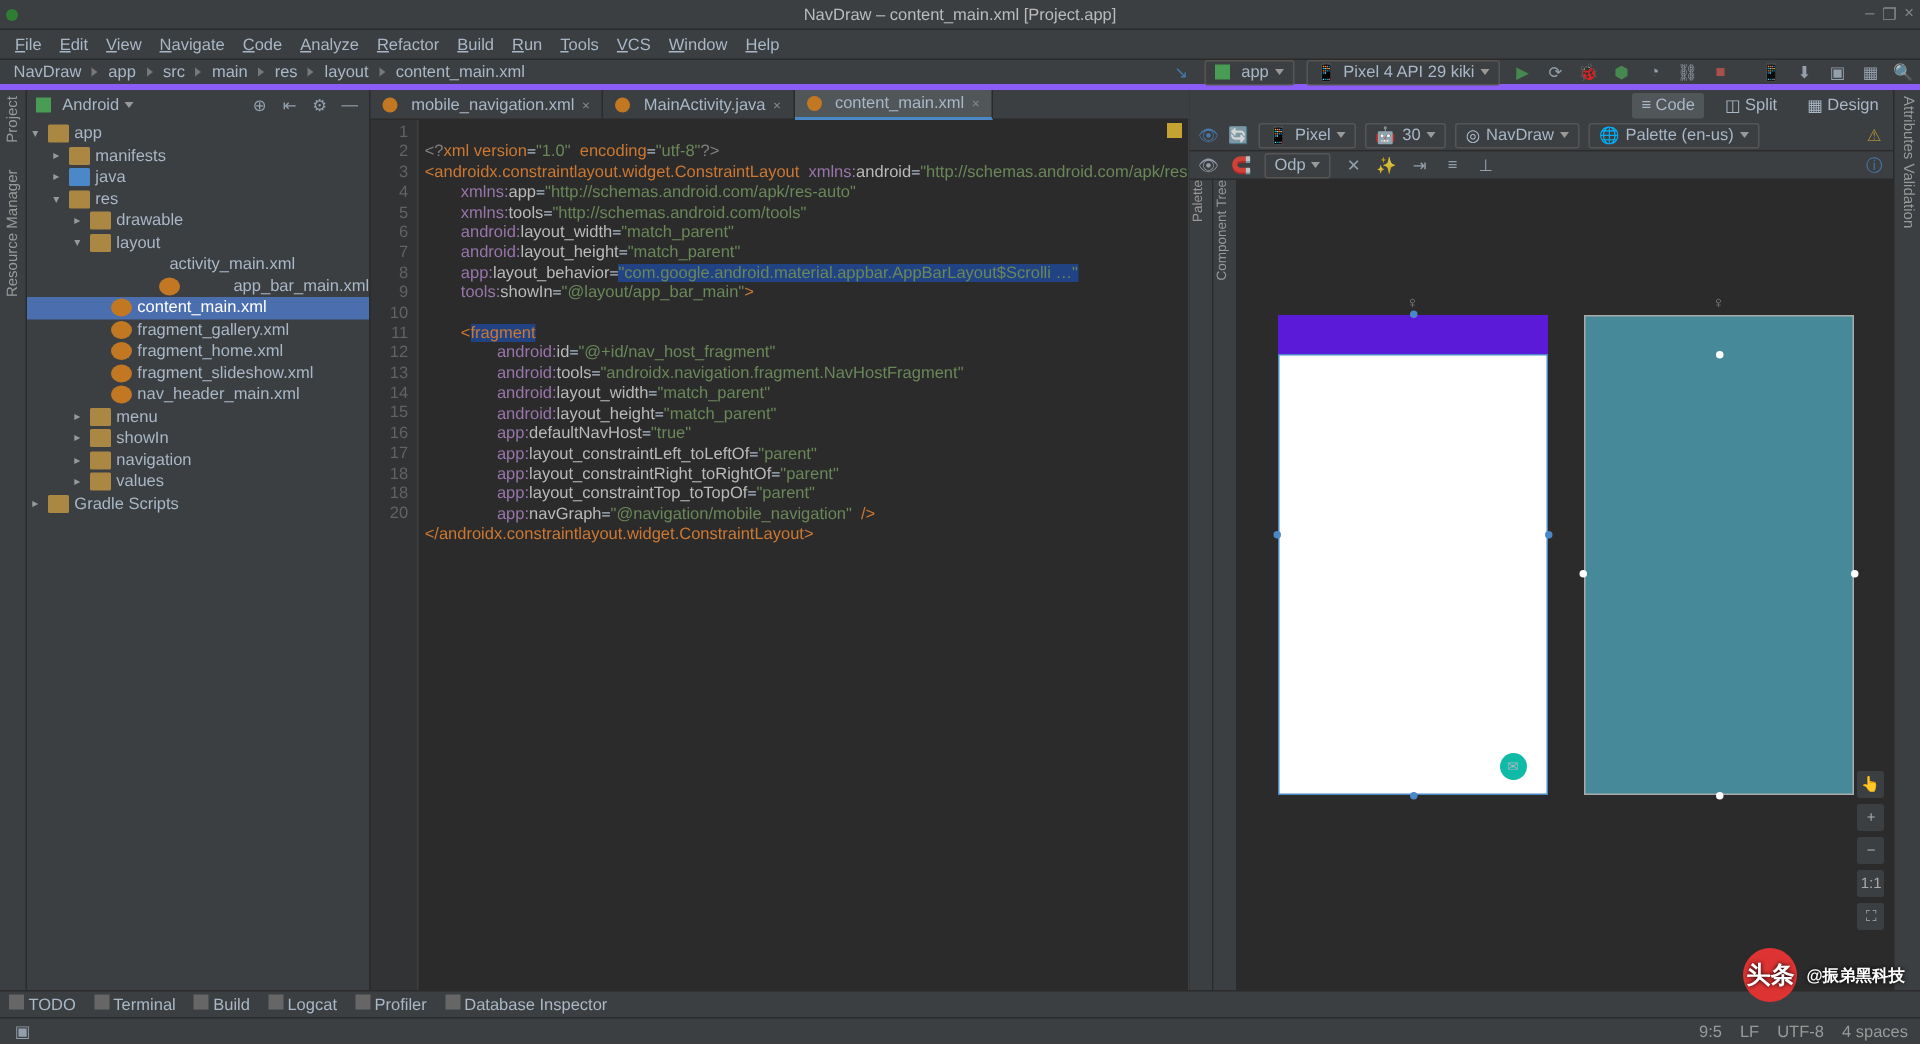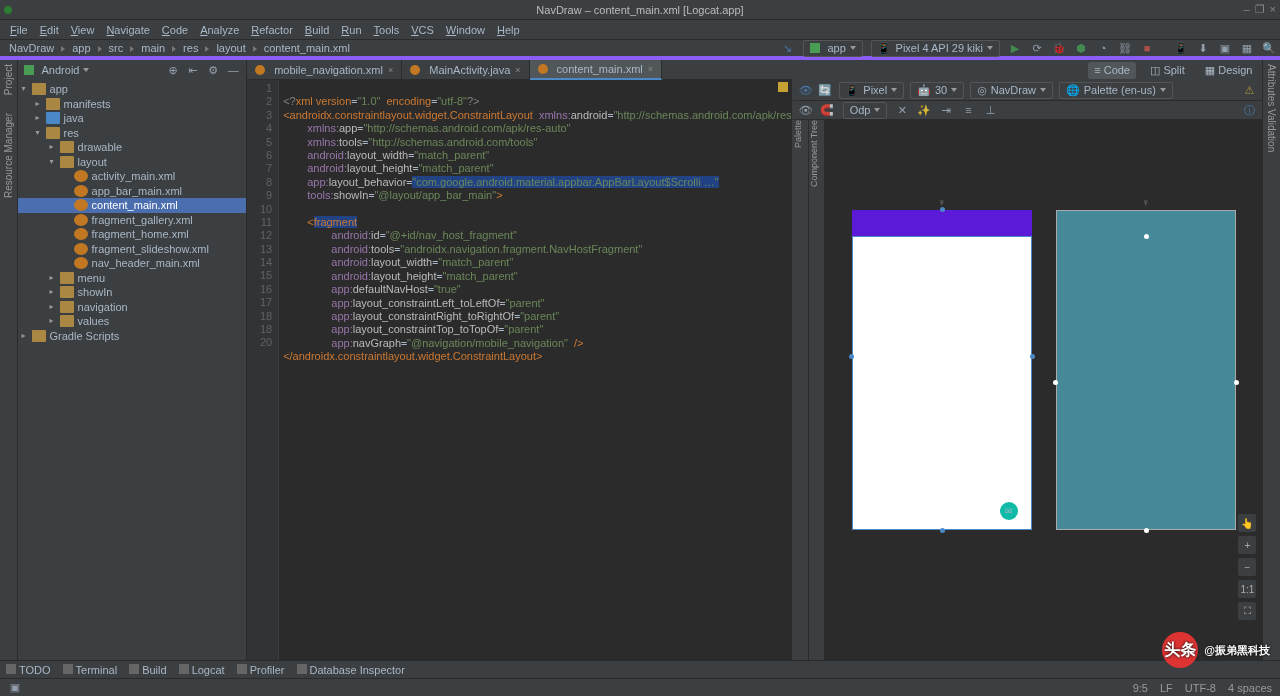--- a/index.html
+++ b/index.html
@@ -74,21 +74,21 @@
 .green { color: #499c54; }
 .sq-icon { width: 10px; height: 10px; background: #666; }
 </style>
 </head>
 <body>
 
 <div class="titlebar">
   <div class="left">
     <span class="dot" style="background:#2e7d32"></span>
   </div>
-  <span>NavDraw – content_main.xml [Logcat.app]</span>
+  <span>NavDraw – content_main.xml [Project.app]</span>
   <div class="right">
     <span>–</span>
     <span>❐</span>
     <span>×</span>
   </div>
 </div>
 
 <div class="menubar" id="menubar">
     <span><u>F</u>ile</span>
     <span><u>E</u>dit</span>
@@ -178,26 +178,26 @@
         <div class="tree-row" style="padding-left: 32px;">
           <span class="arrow">▸</span>
           <span class="ficon folder"></span>
           <span>drawable</span>
         </div>
         <div class="tree-row" style="padding-left: 32px;">
           <span class="arrow">▾</span>
           <span class="ficon folder"></span>
           <span>layout</span>
         </div>
-        <div class="tree-row" style="padding-left: 46px;">
+        <div class="tree-row" style="padding-left: 46px; flex-direction: column;">
           <span class="arrow"></span>
           <span class="ficon xfile"></span>
           <span>activity_main.xml</span>
         </div>
-        <div class="tree-row" style="padding-left: 46px;">
+        <div class="tree-row" style="padding-left: 46px; justify-content: space-between;">
           <span class="arrow"></span>
           <span class="ficon xfile"></span>
           <span>app_bar_main.xml</span>
         </div>
         <div class="tree-row selected" style="padding-left: 46px;">
           <span class="arrow"></span>
           <span class="ficon xfile"></span>
           <span>content_main.xml</span>
         </div>
         <div class="tree-row" style="padding-left: 46px;">

